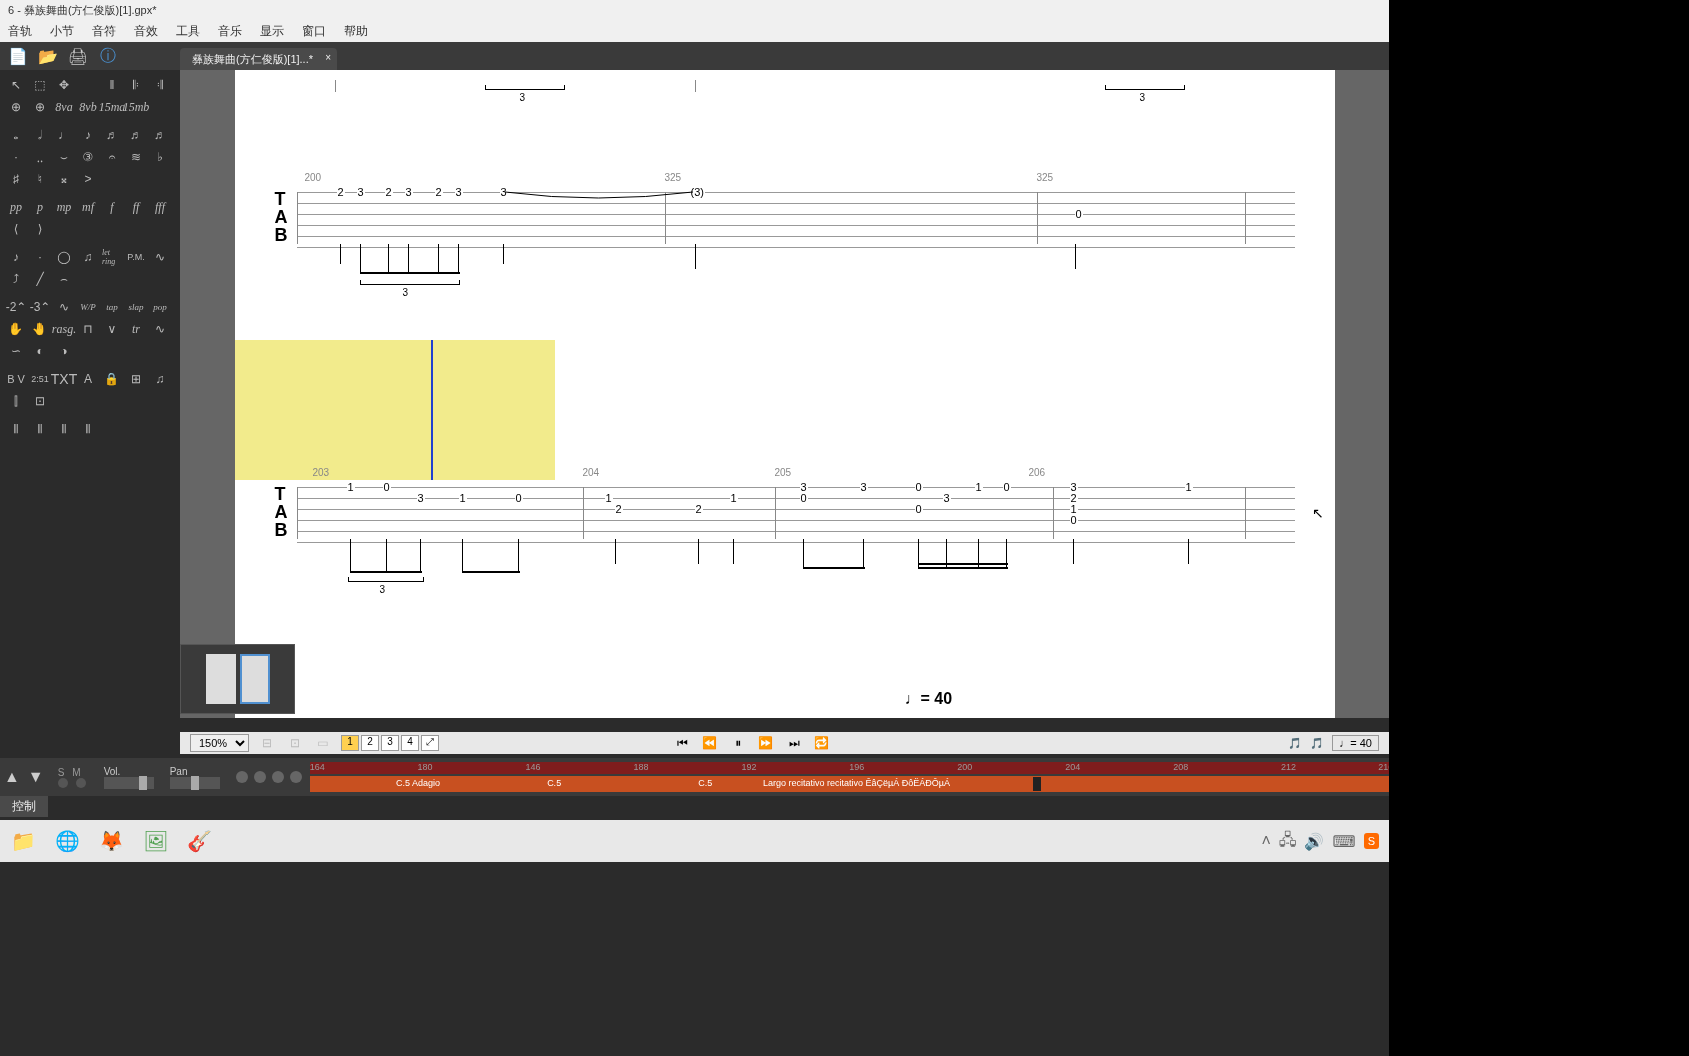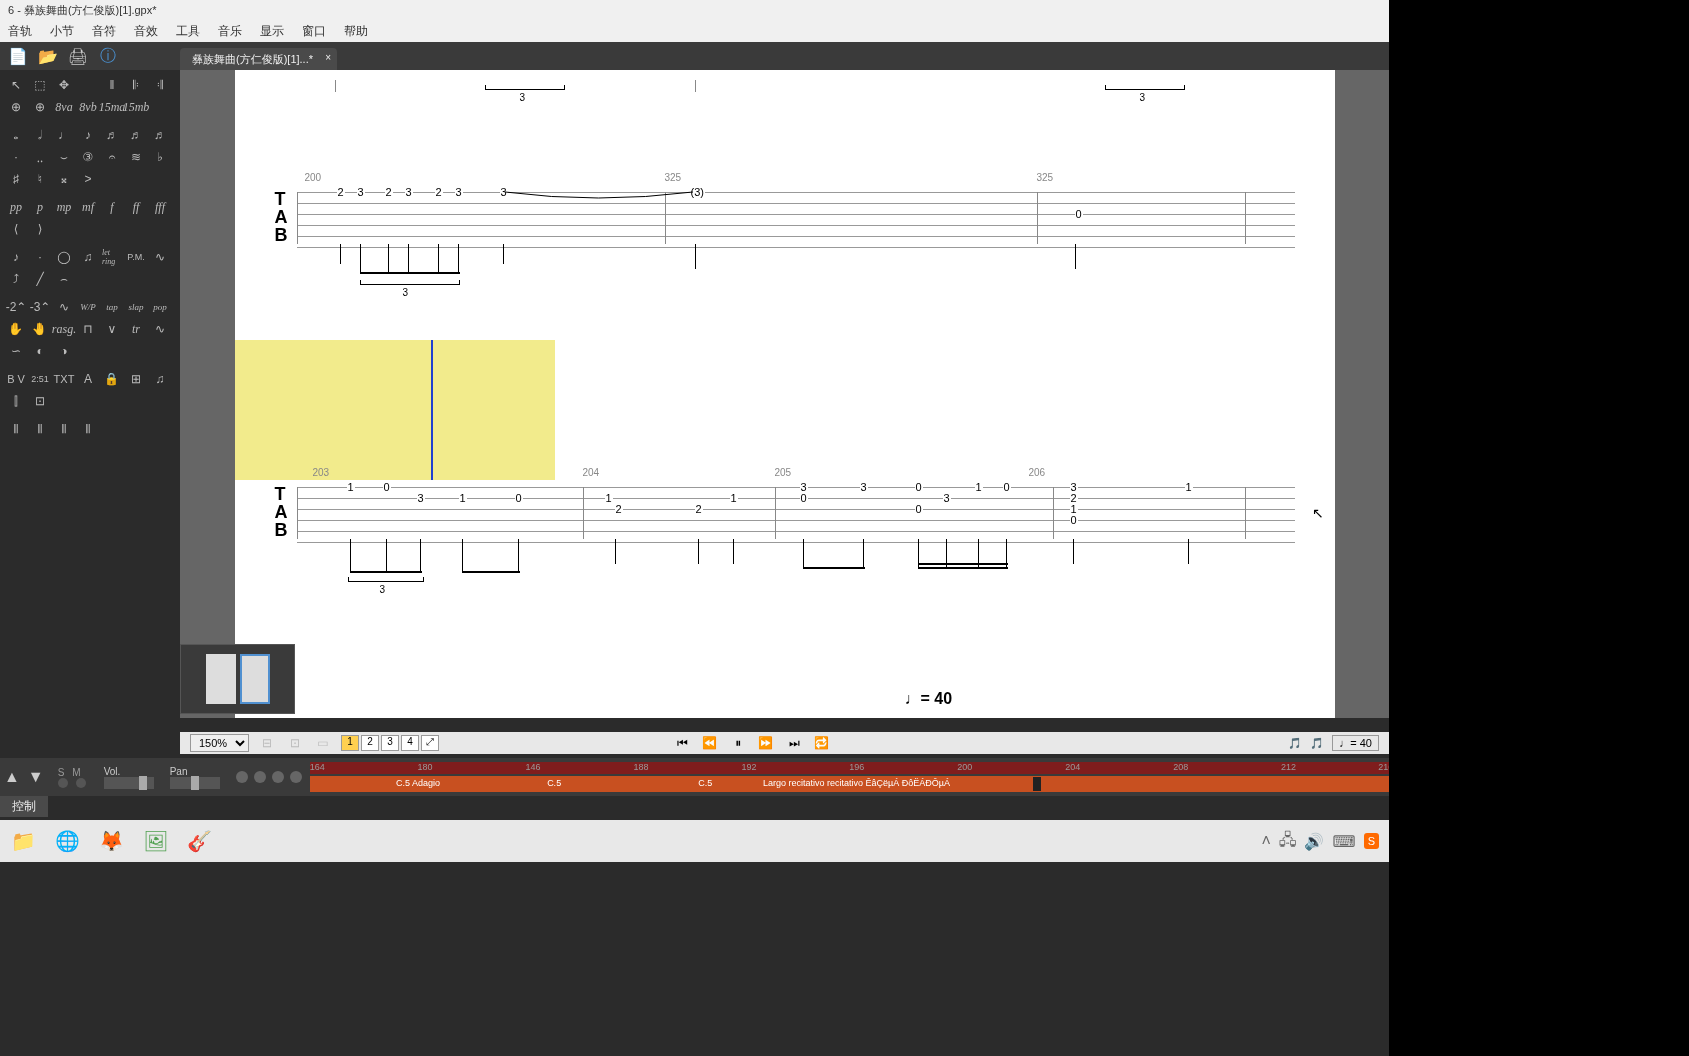--- a/index.html
+++ b/index.html
@@ -194,21 +194,21 @@
     <span class="tool-btn">∨</span>
     <span class="tool-btn italic">tr</span>
     <span class="tool-btn">∿</span>
     <span class="tool-btn">∽</span>
     <span class="tool-btn">◐</span>
     <span class="tool-btn">◑</span>
   </div>
   <div class="tool-grid">
     <span class="tool-btn" style="font-size:11px">B V</span>
     <span class="tool-btn" style="font-size:9px">2:51</span>
-    <span class="tool-btn" style="font-size:11px">TXT</span>
+    <span class="tool-btn" style="font-size:14px">TXT</span>
     <span class="tool-btn">A</span>
     <span class="tool-btn">🔒</span>
     <span class="tool-btn">⊞</span>
     <span class="tool-btn">♫</span>
     <span class="tool-btn">⫿</span>
     <span class="tool-btn">⊡</span>
   </div>
   <div class="tool-grid">
     <span class="tool-btn">⦀</span>
     <span class="tool-btn">⦀</span>

